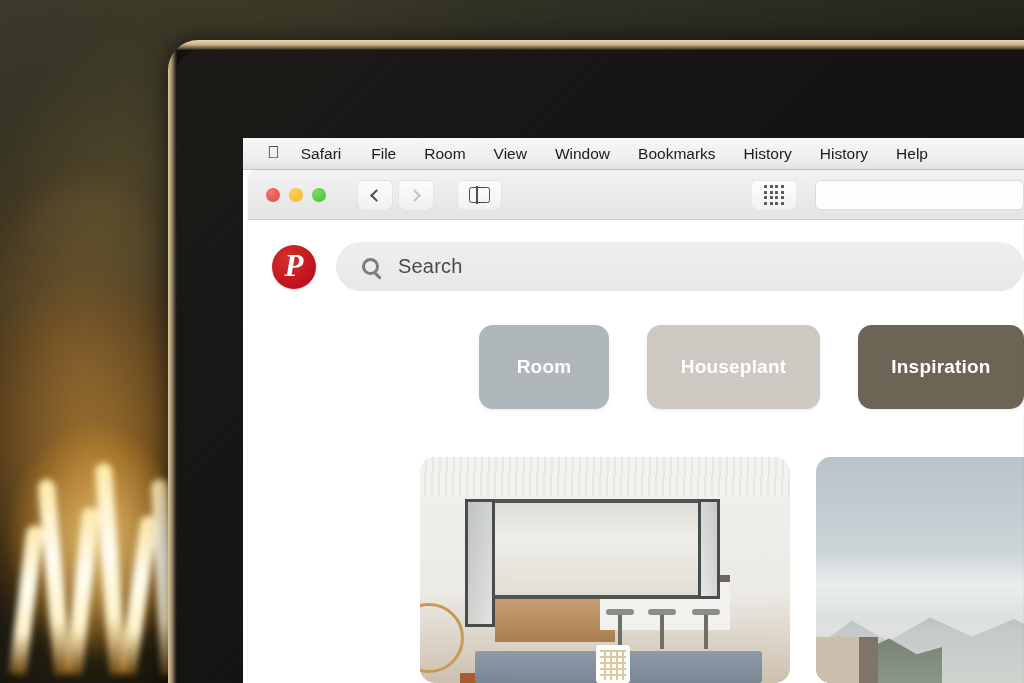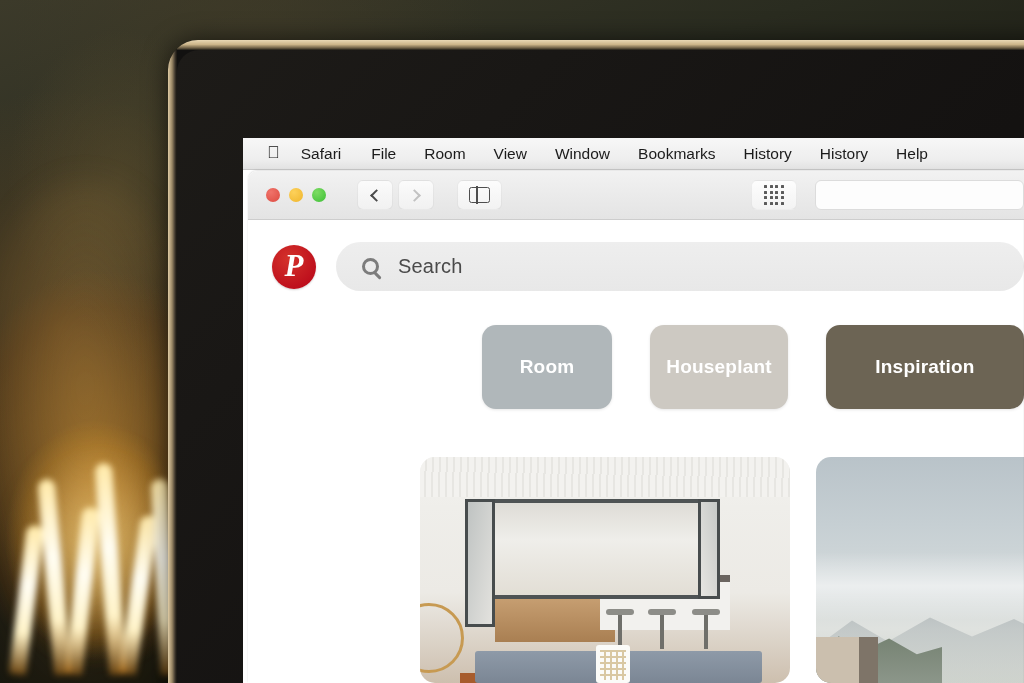--- a/index.html
+++ b/index.html
@@ -174,22 +174,22 @@
   
   #chips{ display:flex; gap:38px; padding:34px 0 0 33px;justify-content:flex-end; }
   .chip{
     height:84px; border-radius:14px;
     display:flex; align-items:center; justify-content:center;
     color:#fff; font-size:19px; font-weight:bold; letter-spacing:.2px;
     box-shadow:0 1px 3px rgba(0,0,0,.10);
     flex:0 0 auto; padding:0 22px;
   }
   .chip.c0{ width:130px; }
-  .chip.c1{ width:138px; }
-  .chip.c2{ width:198px; }
+  .chip.c1{ width:173px; }
+  .chip.c2{ width:166px; }
   .chip.c3{ width:190px; }
 
   
   #pins{ display:flex; gap:26px; padding:48px 0 0 172px; }
   .pin{ border-radius:15px; overflow:hidden; flex:0 0 auto; position:relative; }
   .pin.a{ width:370px; height:226px; }
   .pin.b{ width:300px; height:226px; }
 
   
   .photo-interior{

